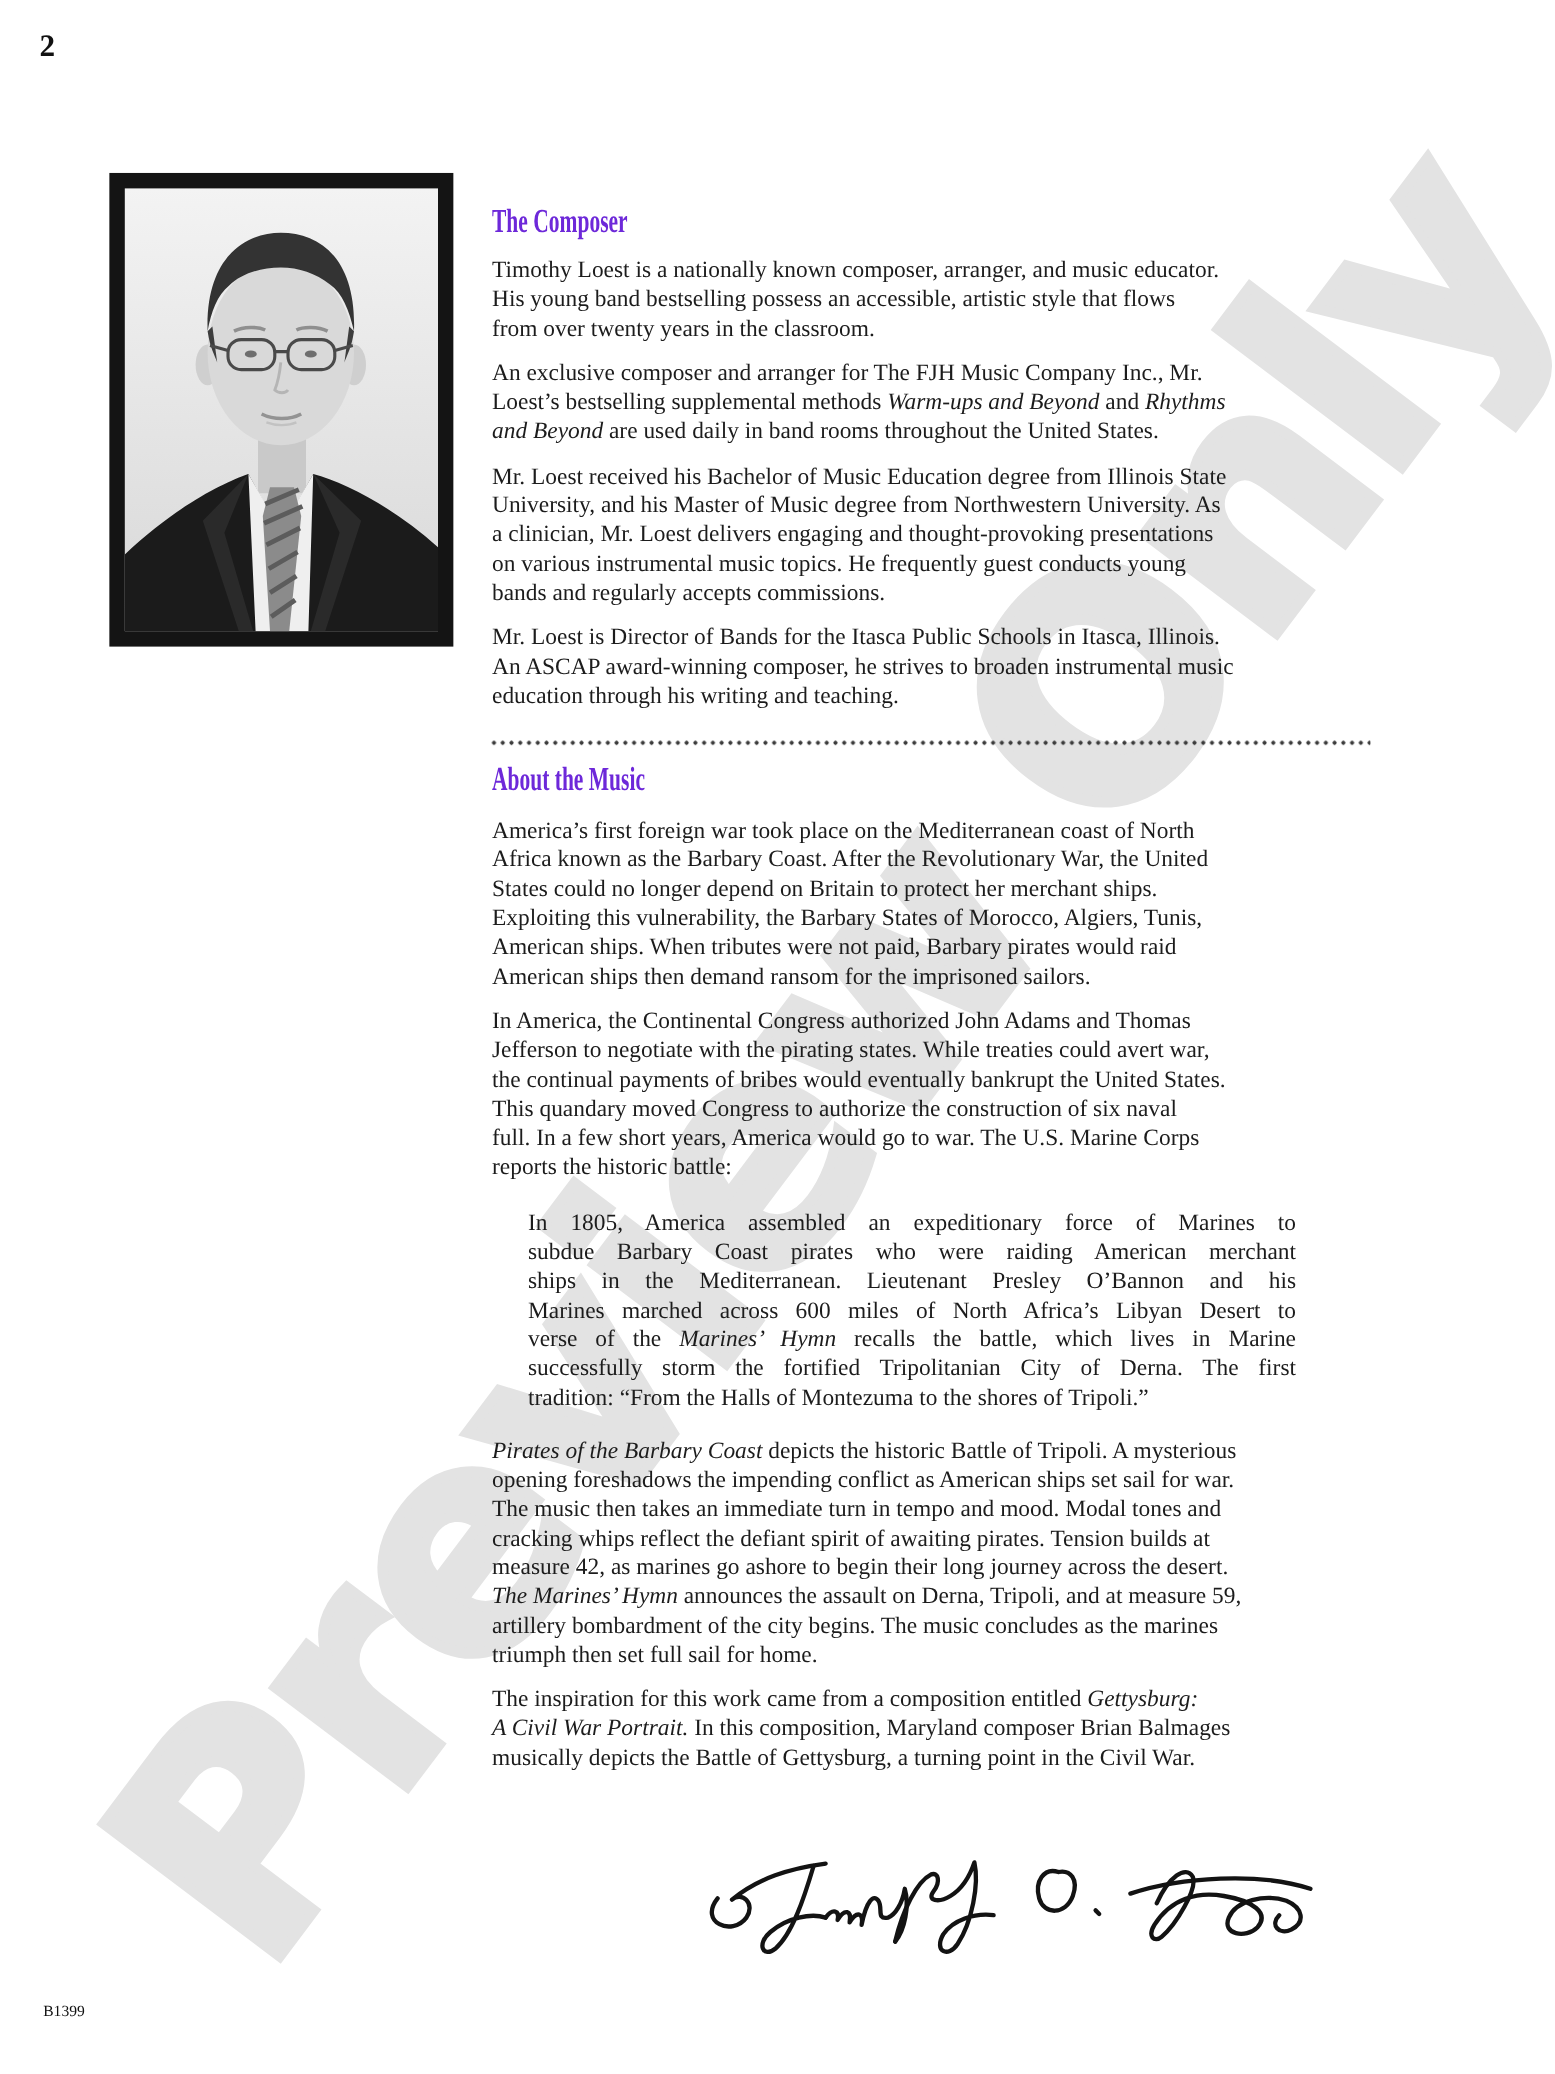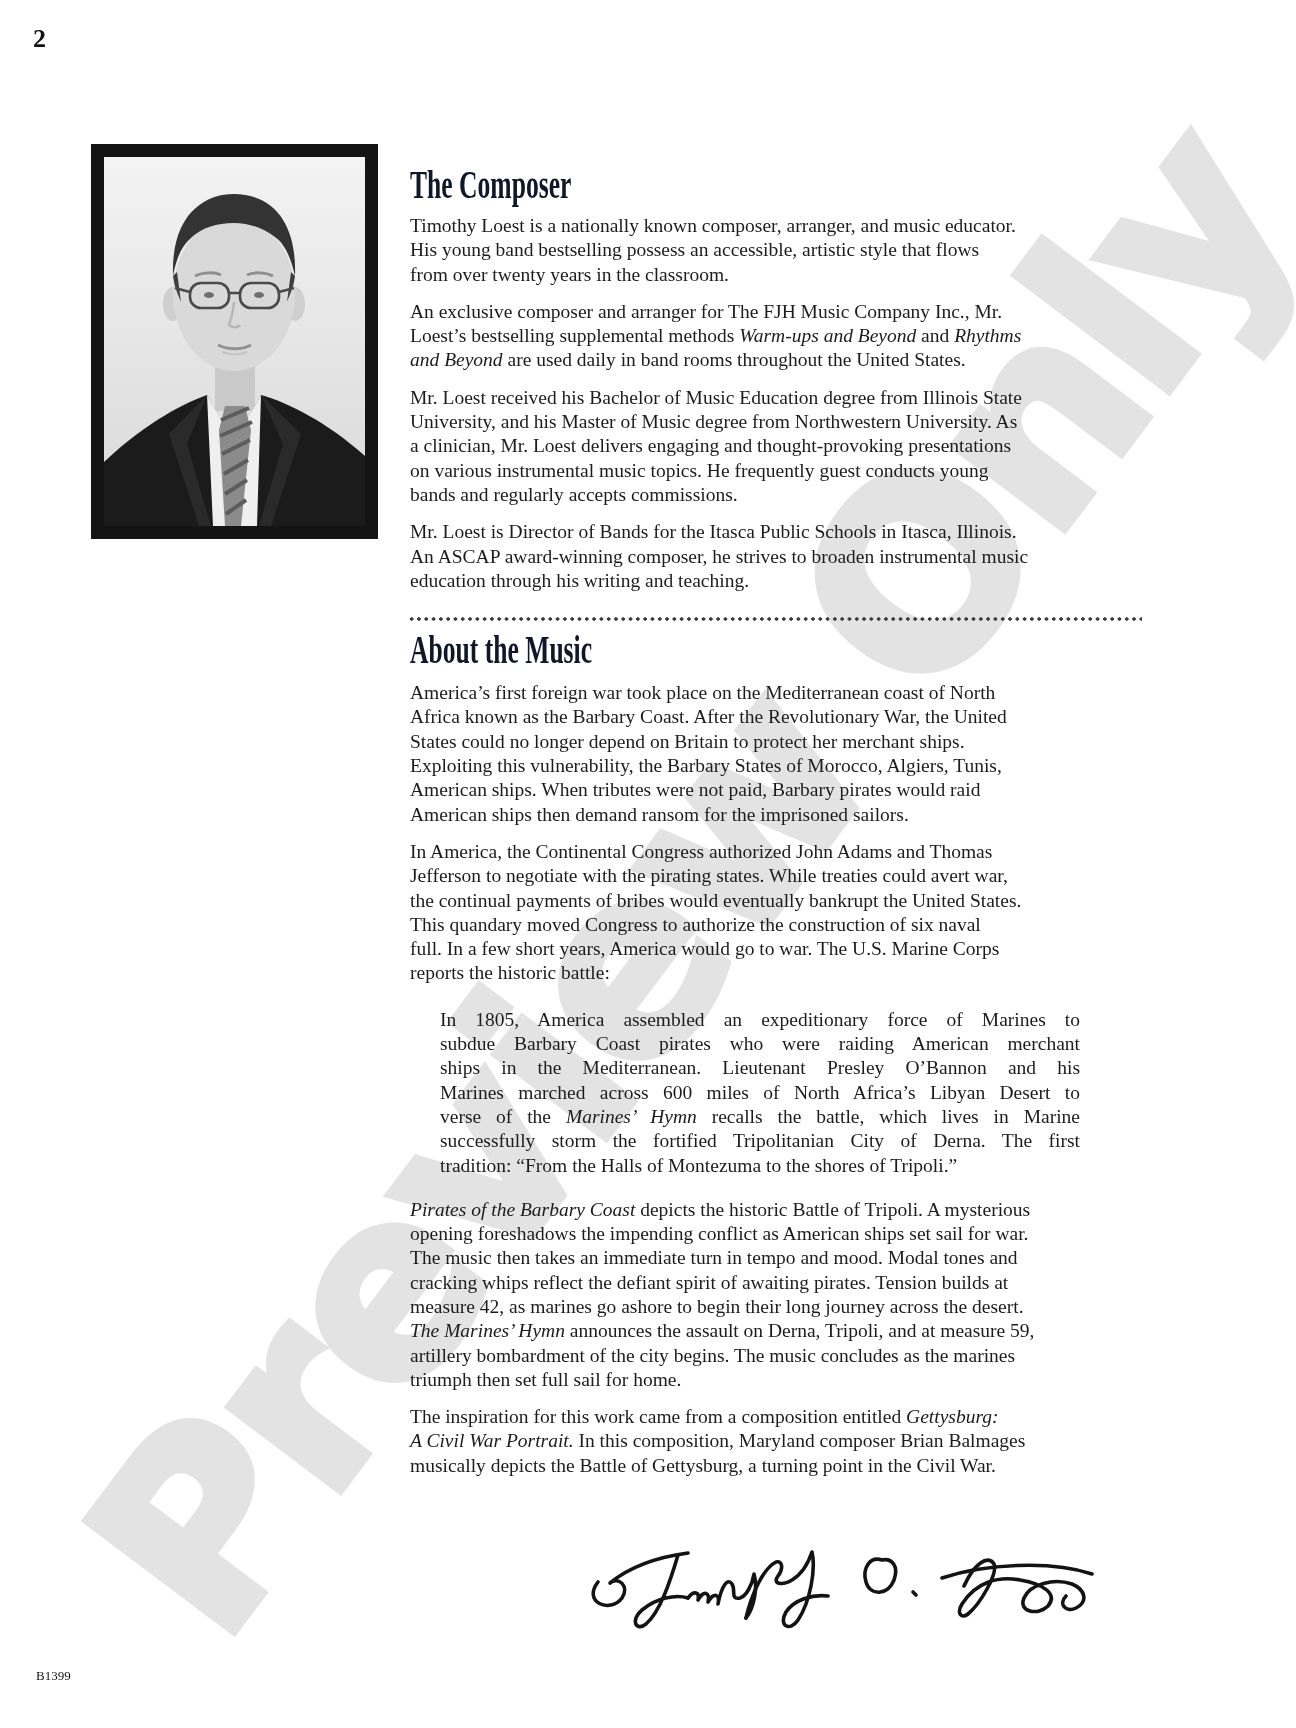--- a/index.html
+++ b/index.html
@@ -31,22 +31,22 @@
   .photo{
     position:absolute;left:91px;top:144px;width:287px;height:395px;z-index:2;
   }
   .photo svg{display:block;width:100%;height:100%;}
   
   .column{
     position:absolute;left:410px;top:165px;width:730px;z-index:2;
     font-size:19.5px;line-height:24.3px;color:#1c1c1c;
   }
   .heading{
-    font-weight:bold;font-size:40px;line-height:40px;margin:0 0 9px 0;
-    white-space:nowrap;color:#0f172a;
+    font-weight:bold;font-size:28px;line-height:40px;margin:0 0 9px 0;
+    white-space:nowrap;color:#6d28d9;
   }
   .heading .squeeze{display:inline-block;transform:scaleX(0.64);transform-origin:left center;}
   .heading--music{margin-bottom:11px;}
   .para{margin:0 0 13px 0;}
   .para:last-child{margin-bottom:0;}
   .line{white-space:nowrap;}
   .divider{
     height:4px;width:734px;margin:24px 0 9px -2px;
     background-image:radial-gradient(circle,#3c3c3c 1.5px,transparent 1.9px);
     background-size:7.3px 4px;background-repeat:repeat-x;background-position:0 50%;

